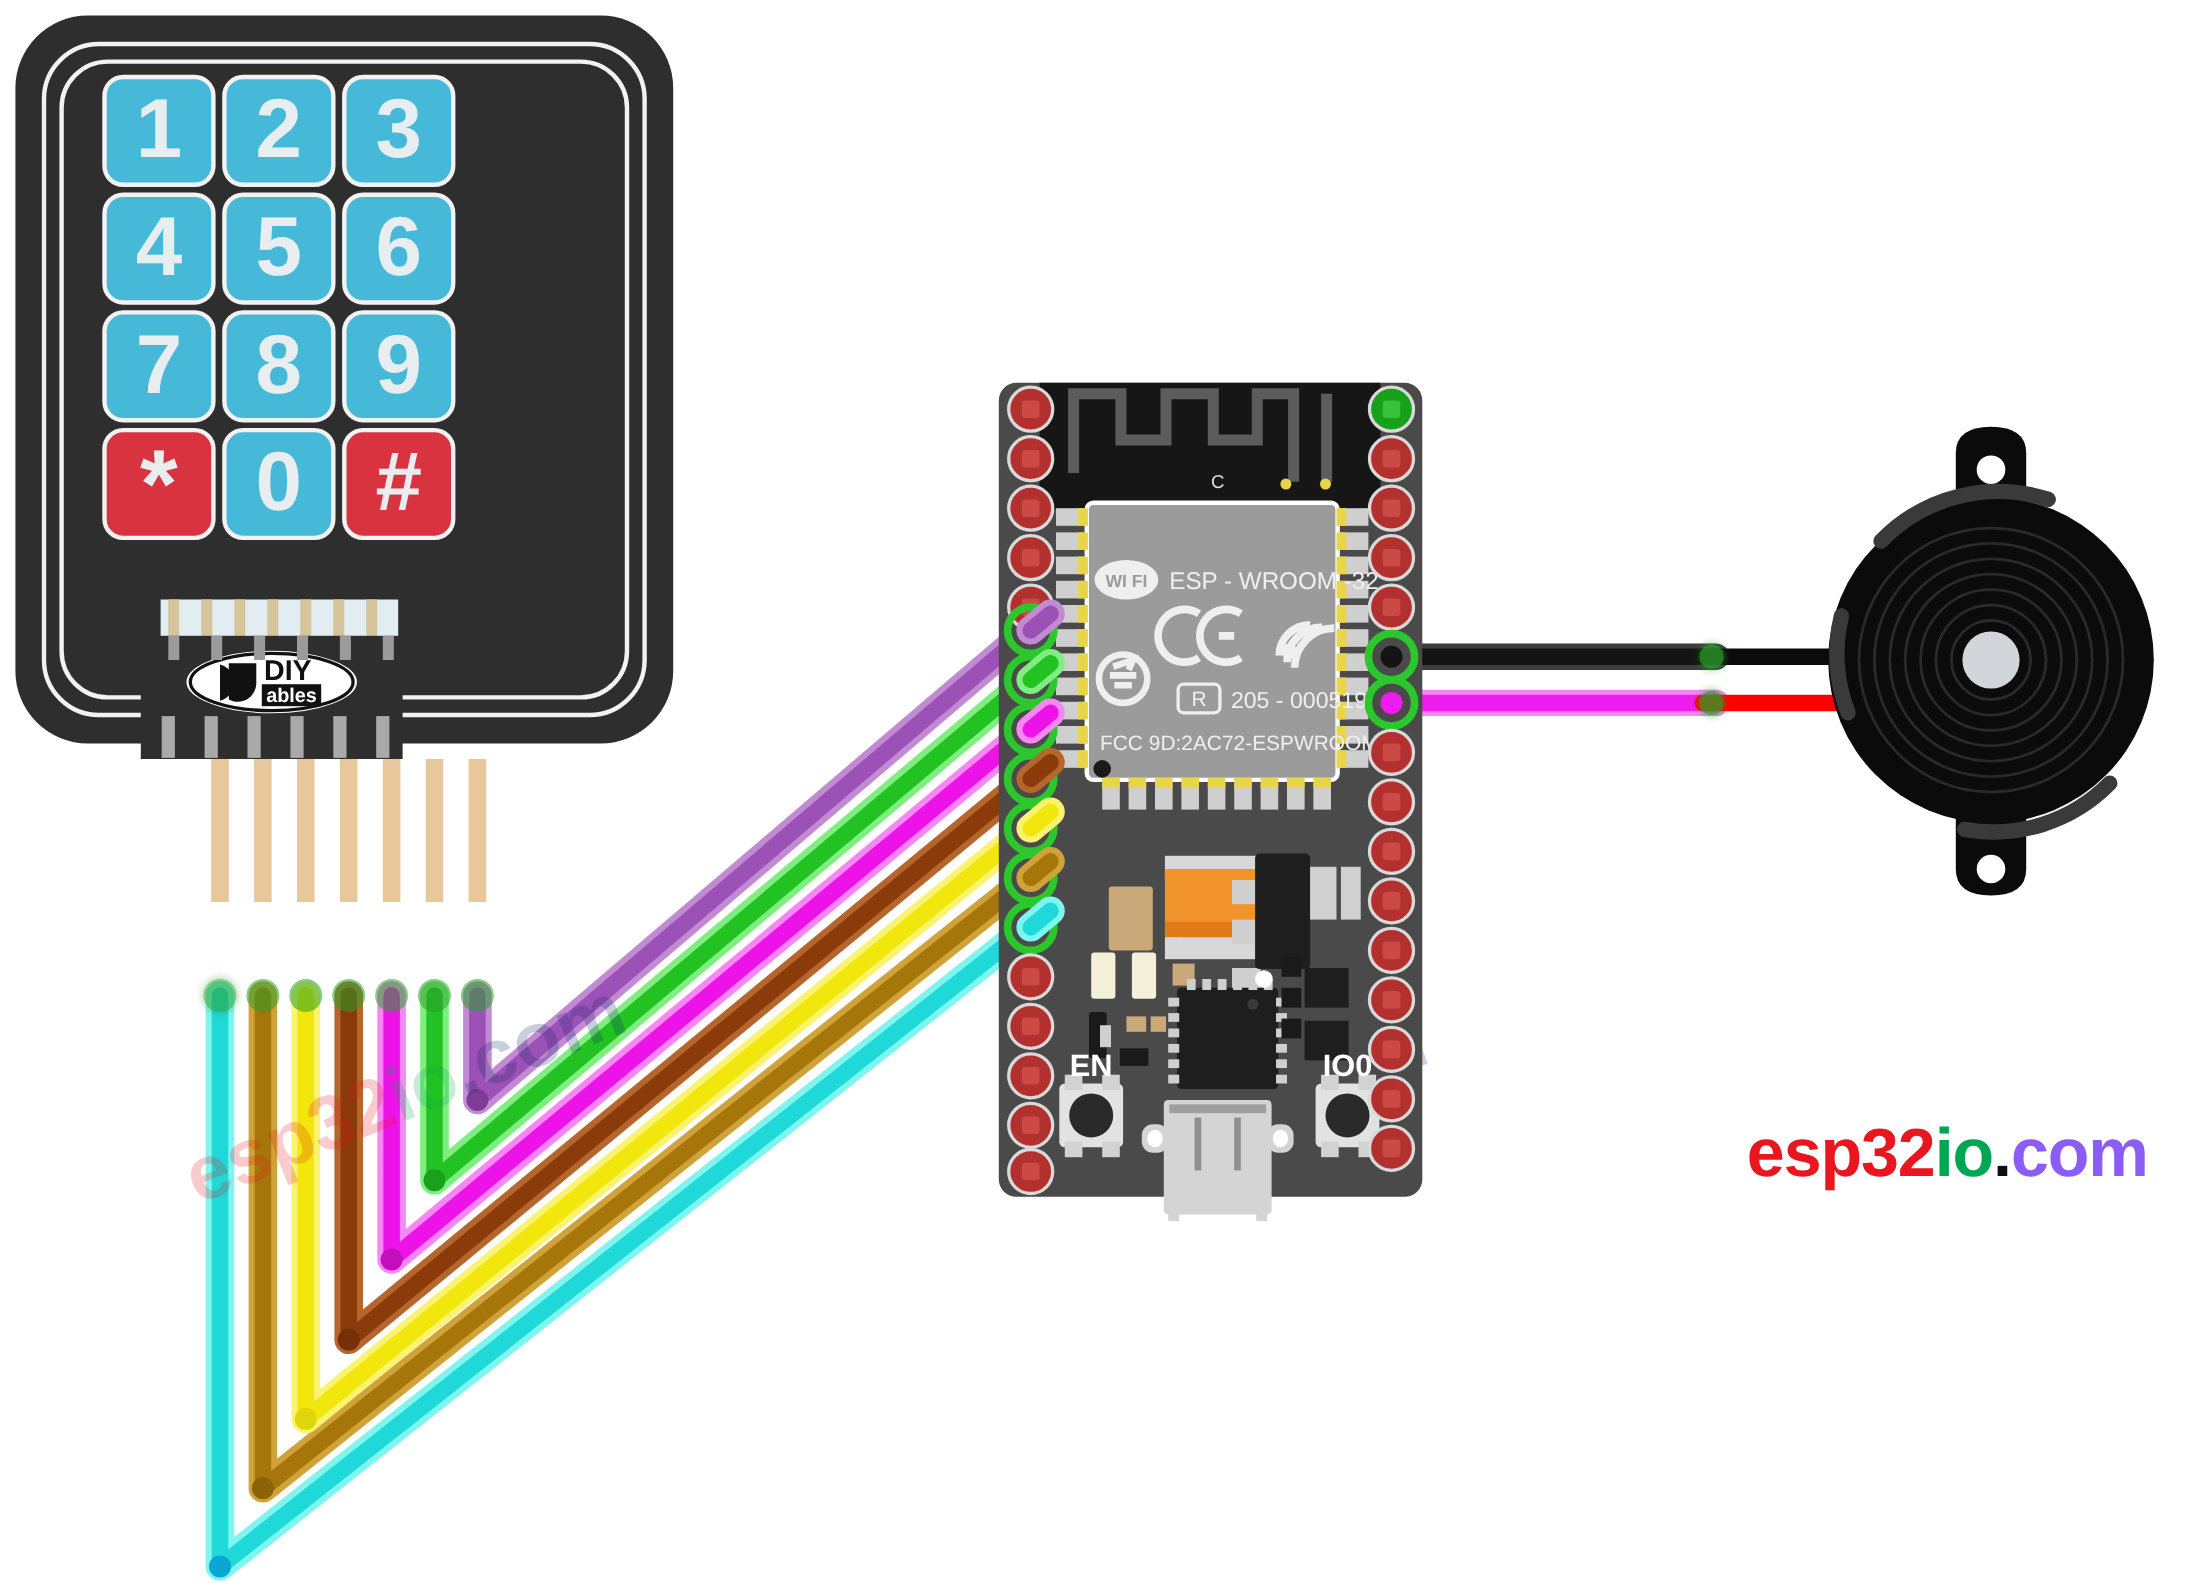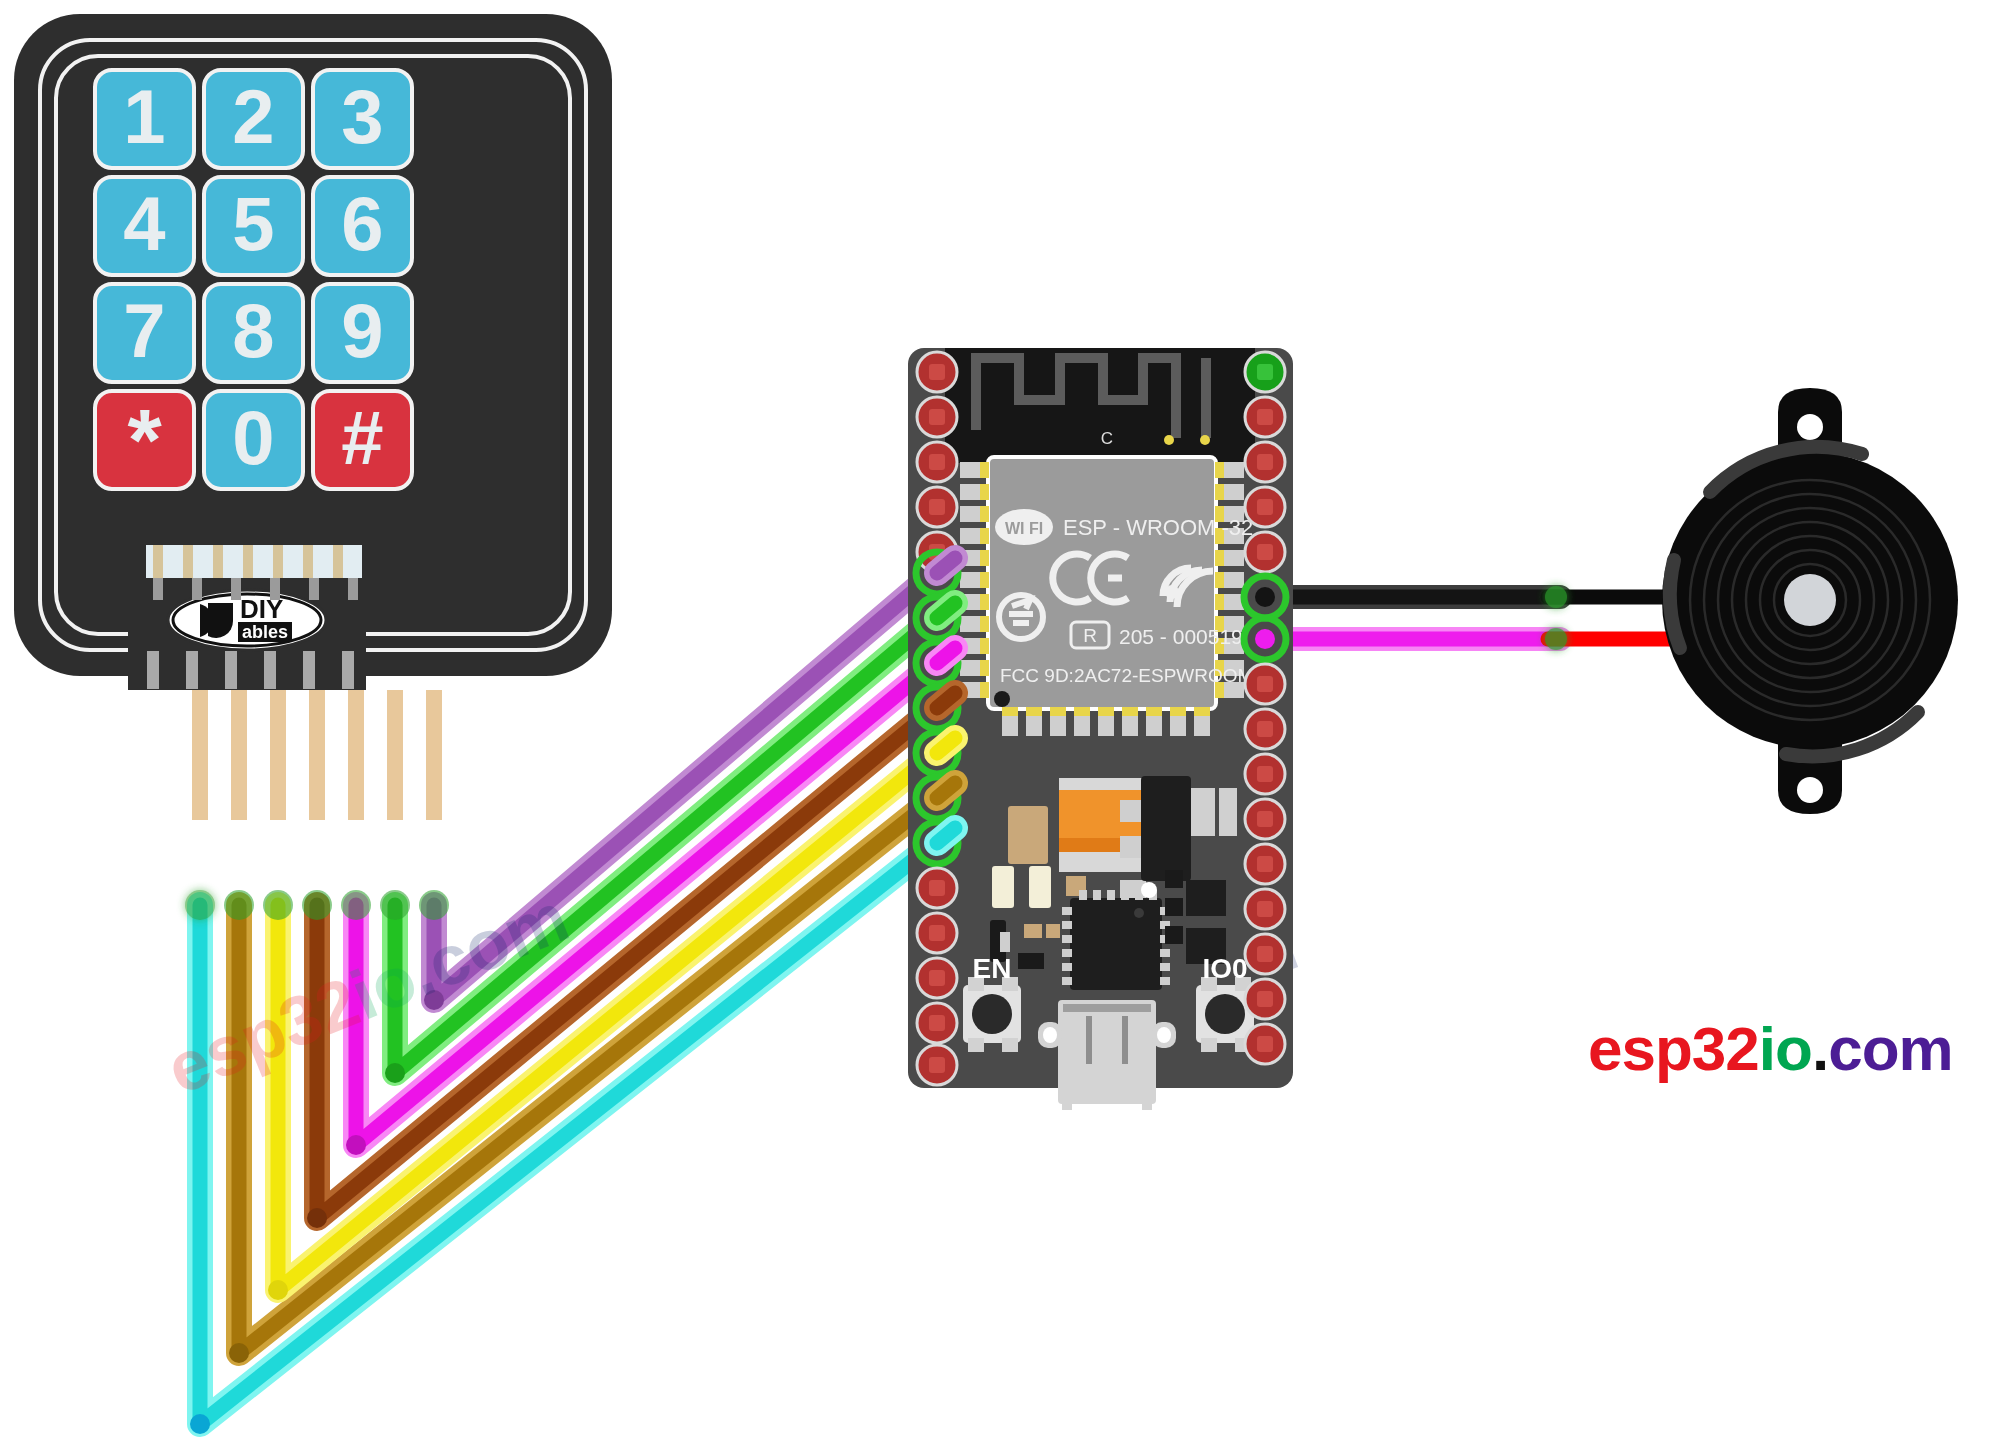--- a/index.html
+++ b/index.html
@@ -5,21 +5,21 @@
   html,body{margin:0;padding:0;background:#ffffff;}
   body{width:2000px;height:1443px;position:relative;overflow:hidden;
        font-family:"Liberation Sans","DejaVu Sans",sans-serif;}
   #stage{position:absolute;left:0;top:0;width:2000px;height:1443px;}
   svg.layer{position:absolute;left:0;top:0;width:2000px;height:1443px;}
   .sitelogo{position:absolute;left:1588px;top:1018px;font-size:62px;font-weight:bold;
             letter-spacing:-1px;line-height:1;white-space:nowrap;}
   .sl-r{color:#e8161f;}
   .sl-g{color:#00a651;}
   .sl-d{color:#111111;}
-  .sl-b{color:#4c1d95;}
+  .sl-b{color:#8b5cf6;}
 </style>
 </head>
 <body>
 
 <div id="stage">
 
   <svg class="layer" viewBox="0 0 2000 1443">
     <defs>
       <filter id="glowPin" x="-60%" y="-60%" width="220%" height="220%">
         <feGaussianBlur stdDeviation="4" result="b"></feGaussianBlur>

